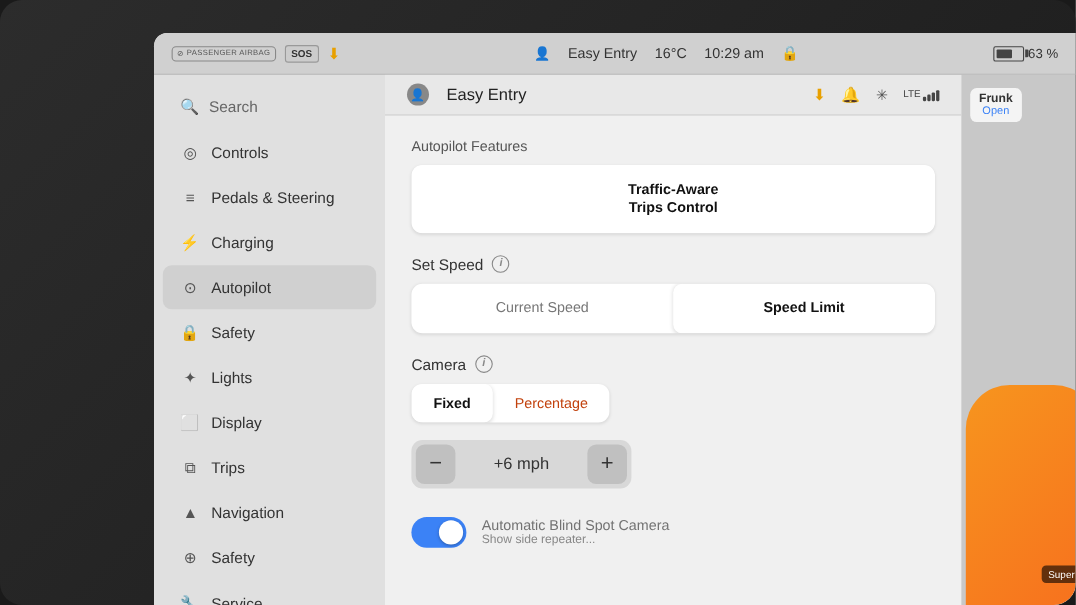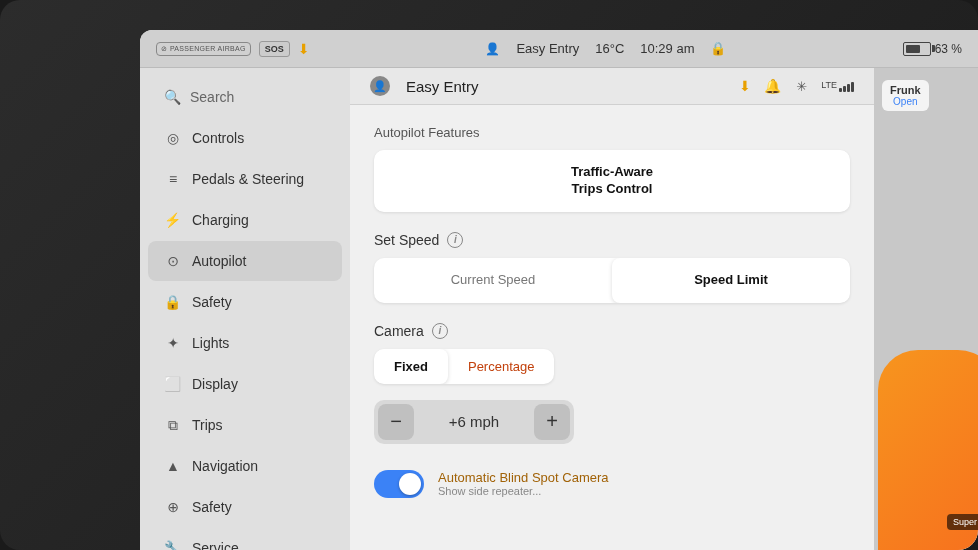--- a/index.html
+++ b/index.html
@@ -416,21 +416,21 @@
       right: 3px;
       width: 22px;
       height: 22px;
       background: white;
       border-radius: 50%;
       box-shadow: 0 1px 3px rgba(0,0,0,0.3);
     }
 
     .auto-blind-text {
       font-size: 13px;
-      color: #a16207;
+      color: #737373;
       font-weight: 500;
     }
 
     .auto-blind-sub {
       font-size: 11px;
       color: #888;
     }
 
     
     .car-panel {

